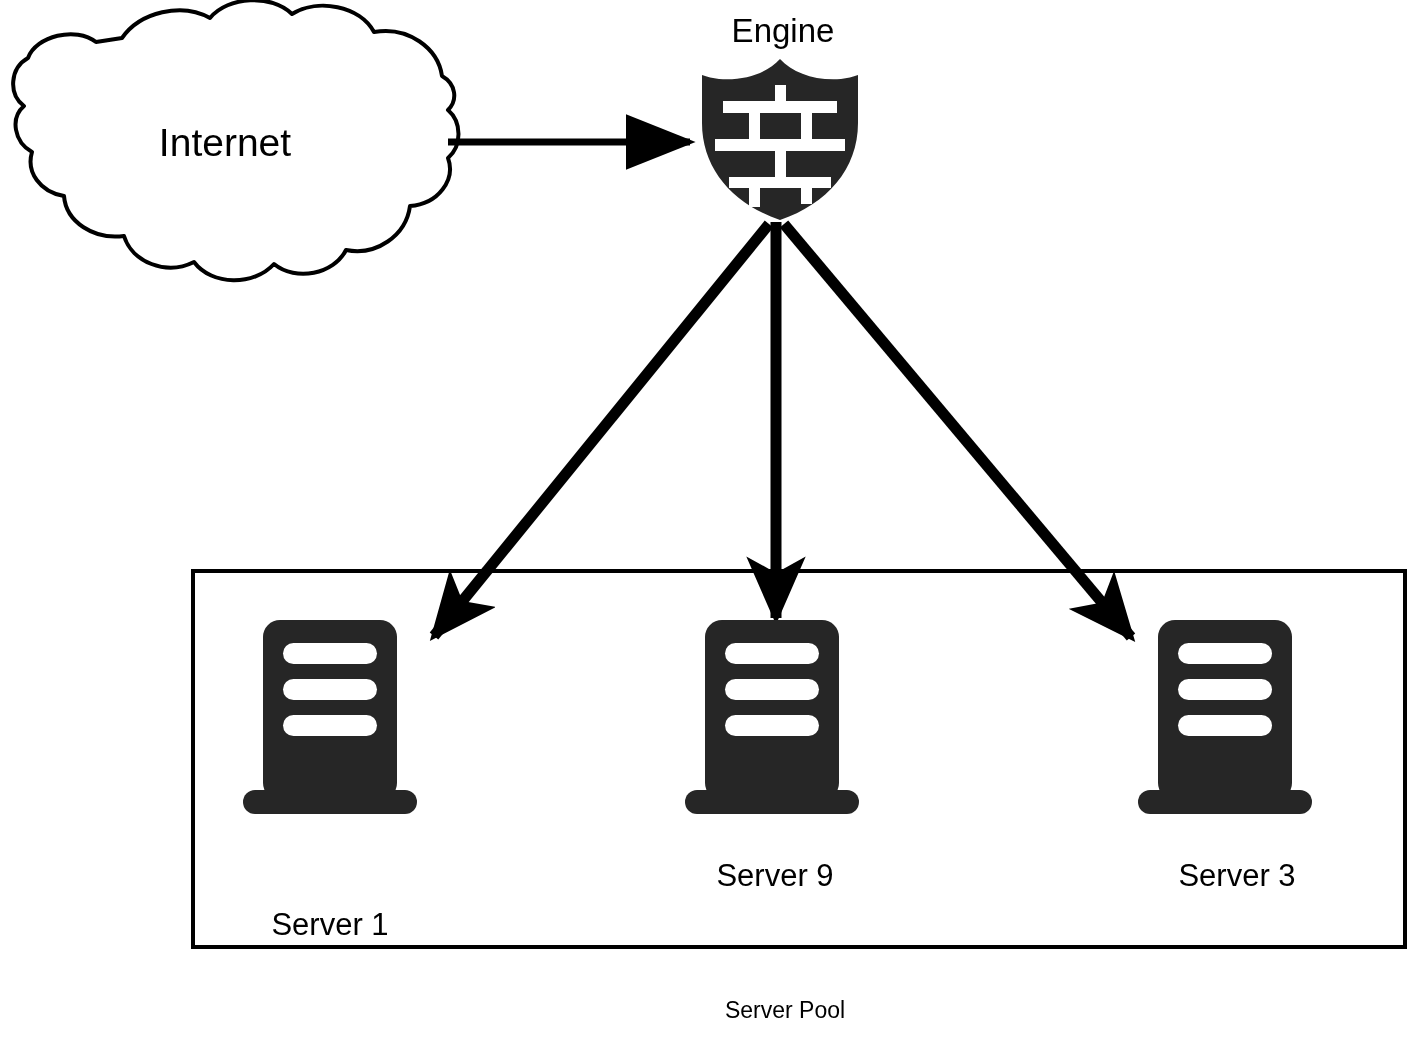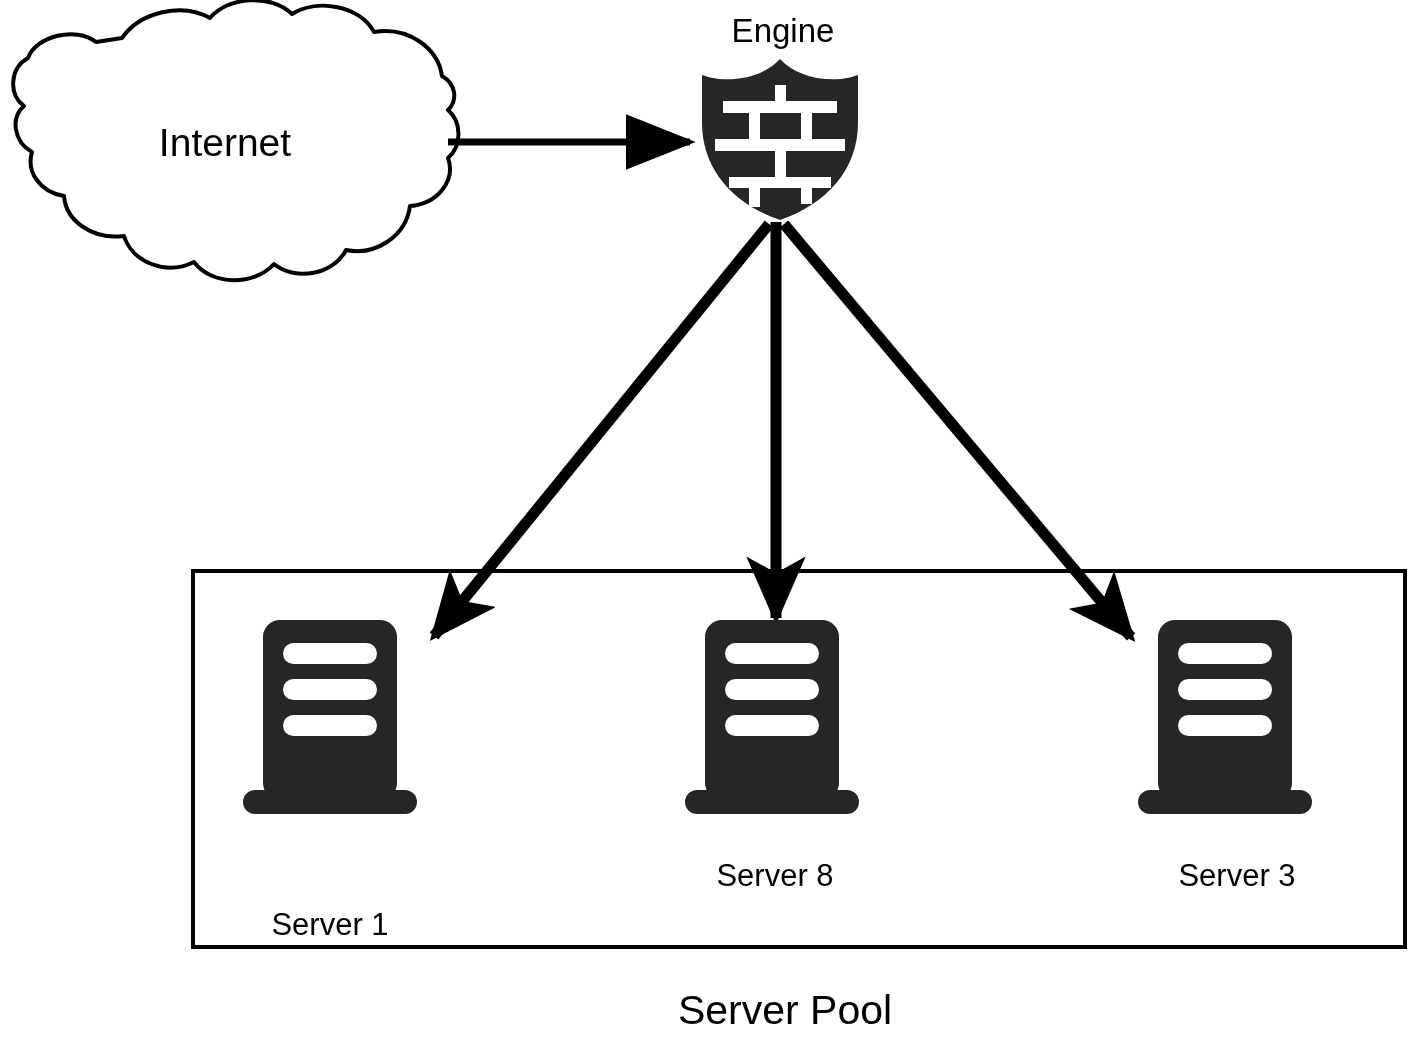--- a/index.html
+++ b/index.html
@@ -29,21 +29,21 @@
     font-family: "Liberation Sans", sans-serif;
     color: #000000;
     white-space: nowrap;
     text-align: center;
     transform: translate(-50%, -50%);
     line-height: 1;
   }
   .label-engine   { font-size: 33px; }
   .label-internet { font-size: 39px; }
   .label-server   { font-size: 31px; }
-  .label-pool     { font-size: 41px; }
+  .label-pool     { font-size: 23px; }
 </style>
 </head>
 <body>
 
 <div id="canvas">
 
   <svg id="diagram-svg" viewBox="0 0 1408 1048">
     <defs>
 
       <symbol id="server-tower" viewBox="0 0 178 205">
@@ -127,19 +127,19 @@
     <use href="#server-tower" x="683" y="620" width="178" height="205"></use>
     <use href="#server-tower" x="1136" y="620" width="178" height="205"></use>
   </svg>
 
   <div class="diagram-label label-engine" style="left:783px; top:30px;">Engine</div>
 
   <div class="diagram-label label-internet" style="left:225px; top:142px;">Internet</div>
 
   <div class="diagram-label label-server" style="left:330px; top:924px;">Server 1</div>
 
-  <div class="diagram-label label-server" style="left:775px; top:875px;">Server 8</div>
+  <div class="diagram-label label-server" style="left:775px; top:875px;">Server 9</div>
 
   <div class="diagram-label label-server" style="left:1237px; top:875px;">Server 3</div>
 
   <div class="diagram-label label-pool" style="left:785px; top:1010px;">Server Pool</div>
 
 </div>
 
 </body></html>

